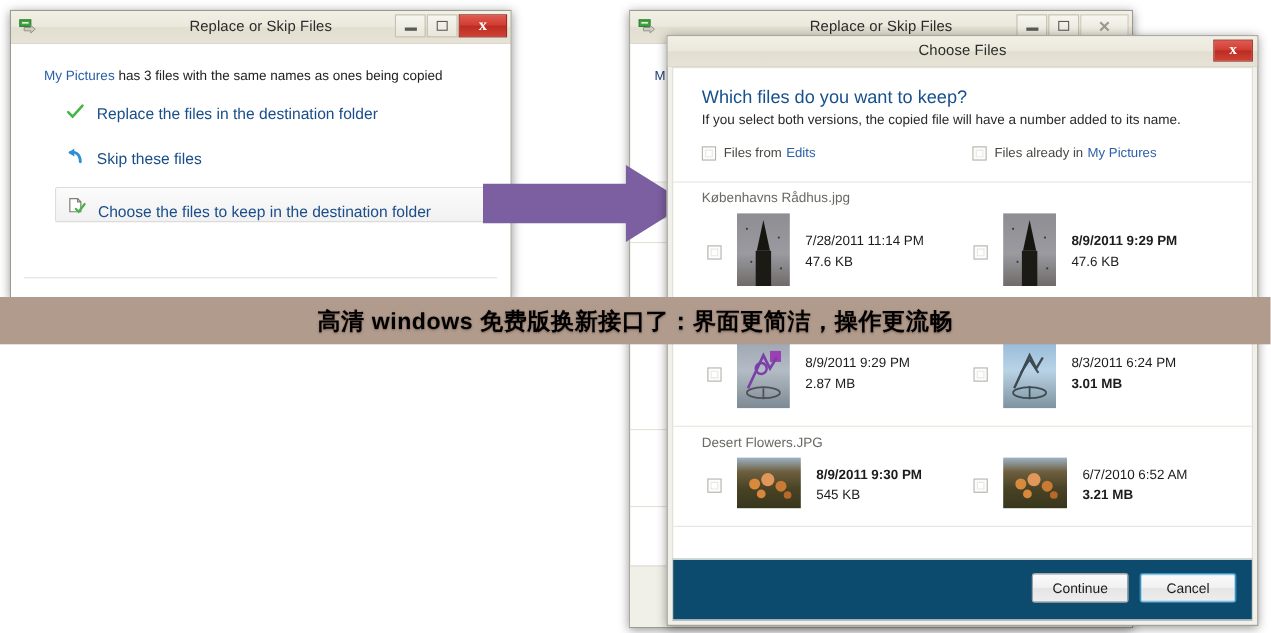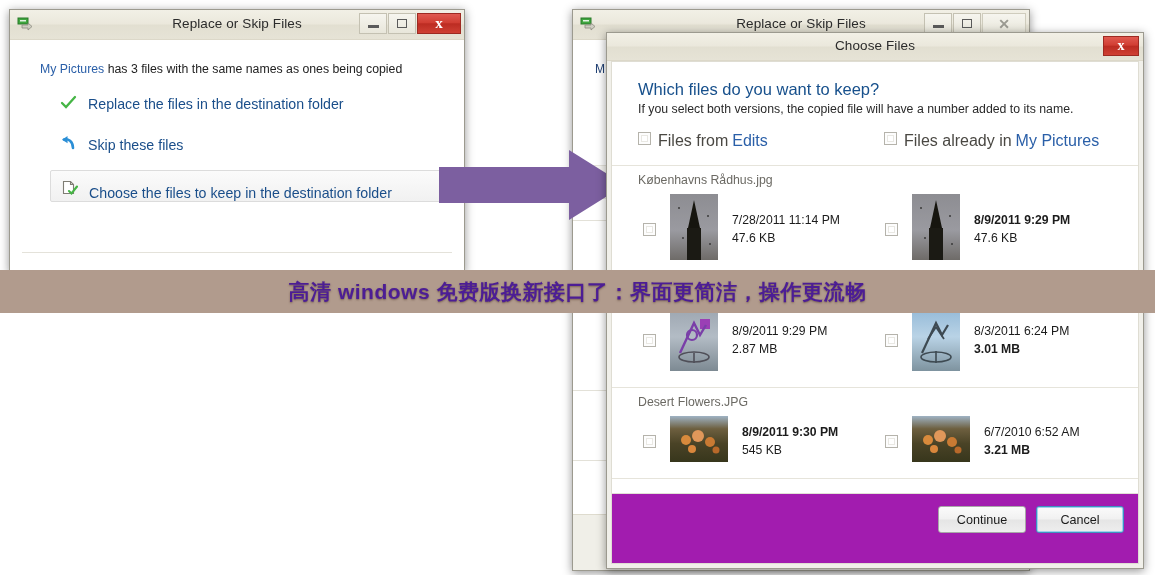--- a/index.html
+++ b/index.html
@@ -115,21 +115,21 @@
     position:absolute; left:4px; right:4px; top:28px; bottom:60px;
     background:#fff; border:1px solid #dfddd3; border-bottom:none;
     overflow:hidden;
   }
   .cf-q { margin:18px 0 0 26px; font-size:16.5px; color:#17508c; font-weight:400; }
   .cf-sub { margin:3px 0 0 26px; font-size:12.3px; color:#2a2a2a; }
   .cf-colhead {
     position:relative; height:34px; margin-top:16px;
     border-bottom:1px solid #e6e4db;
   }
-  .cf-colhead .col { position:absolute; top:0; display:flex; align-items:flex-start; font-size:16px; color:#4a4843; }
+  .cf-colhead .col { position:absolute; top:0; display:flex; align-items:center; font-size:12px; color:#4a4843; }
   .cf-colhead .col.a { left:26px; }
   .cf-colhead .col.b { left:272px; }
   .cf-colhead .col .lnk { color:#2a5fa8; margin-left:4px; }
 
   .cbx {
     width:13px; height:13px; flex:0 0 13px;
     border:1px solid #b5b3ab; background:#fff;
     box-shadow:inset 0 0 0 2px #fdfdfd, inset 0 0 0 3px #e9e8e3;
   }
   .cf-colhead .cbx { margin-right:7px; }
@@ -145,41 +145,41 @@
     width:48px; height:66px; margin-left:14px; flex:0 0 48px;
     background-size:cover; background-position:center; border:0;
   }
   .thumb.wide { width:58px; height:46px; flex:0 0 58px; }
   .meta { margin-left:14px; padding-top:1px; }
   .meta .date { font-size:12.2px; color:#1c1c1c; white-space:nowrap; }
   .meta .size { font-size:12.2px; color:#1c1c1c; margin-top:3px; }
   .meta .date.b, .meta .size.b { font-weight:bold; }
 
   .cf-footer {
-    position:absolute; left:4px; right:4px; bottom:4px; height:71px;
-    background:#a21caf; border:1px solid #dfddd3; border-top:1px solid #e2e0d6;
+    position:absolute; left:4px; right:4px; bottom:4px; height:56px;
+    background:#0c4a6e; border:1px solid #dfddd3; border-top:1px solid #e2e0d6;
   }
   .cf-footer .btns { position:absolute; right:14px; top:12px; display:flex; gap:10px; }
   .btn {
     min-width:88px; height:27px; padding:0 14px;
     font-size:12.6px; color:#1b1b1b; font-family:"Liberation Sans", sans-serif;
     background:linear-gradient(to bottom,#fbfbfb 0%,#f1f1f1 48%,#e5e5e5 52%,#eeeeee 100%);
     border:1px solid #a8a8a8; border-radius:3px;
     display:flex; align-items:center; justify-content:center;
   }
   .btn.focused { border:1px solid #3c93c2; box-shadow:0 0 0 1px #9fd2ec inset; }
 
   
   #overlay-banner {
     position:absolute; left:0; top:270px; width:1155px; height:43px; z-index:40;
     background:#b19b8d;
     display:flex; align-items:center; justify-content:center;
   }
   #overlay-banner .btext {
-    font-size:21px; font-weight:bold; color:#4c1d95; letter-spacing:.5px;
+    font-size:21px; font-weight:bold; color:#000000; letter-spacing:.5px;
     text-shadow:0 1px 2px rgba(80,55,40,.55);
     white-space:nowrap;
   }
 </style>
 </head>
 <body>
 
 <div class="win" id="bg-window">
   <div class="titlebar">
     <span class="win-icon">

